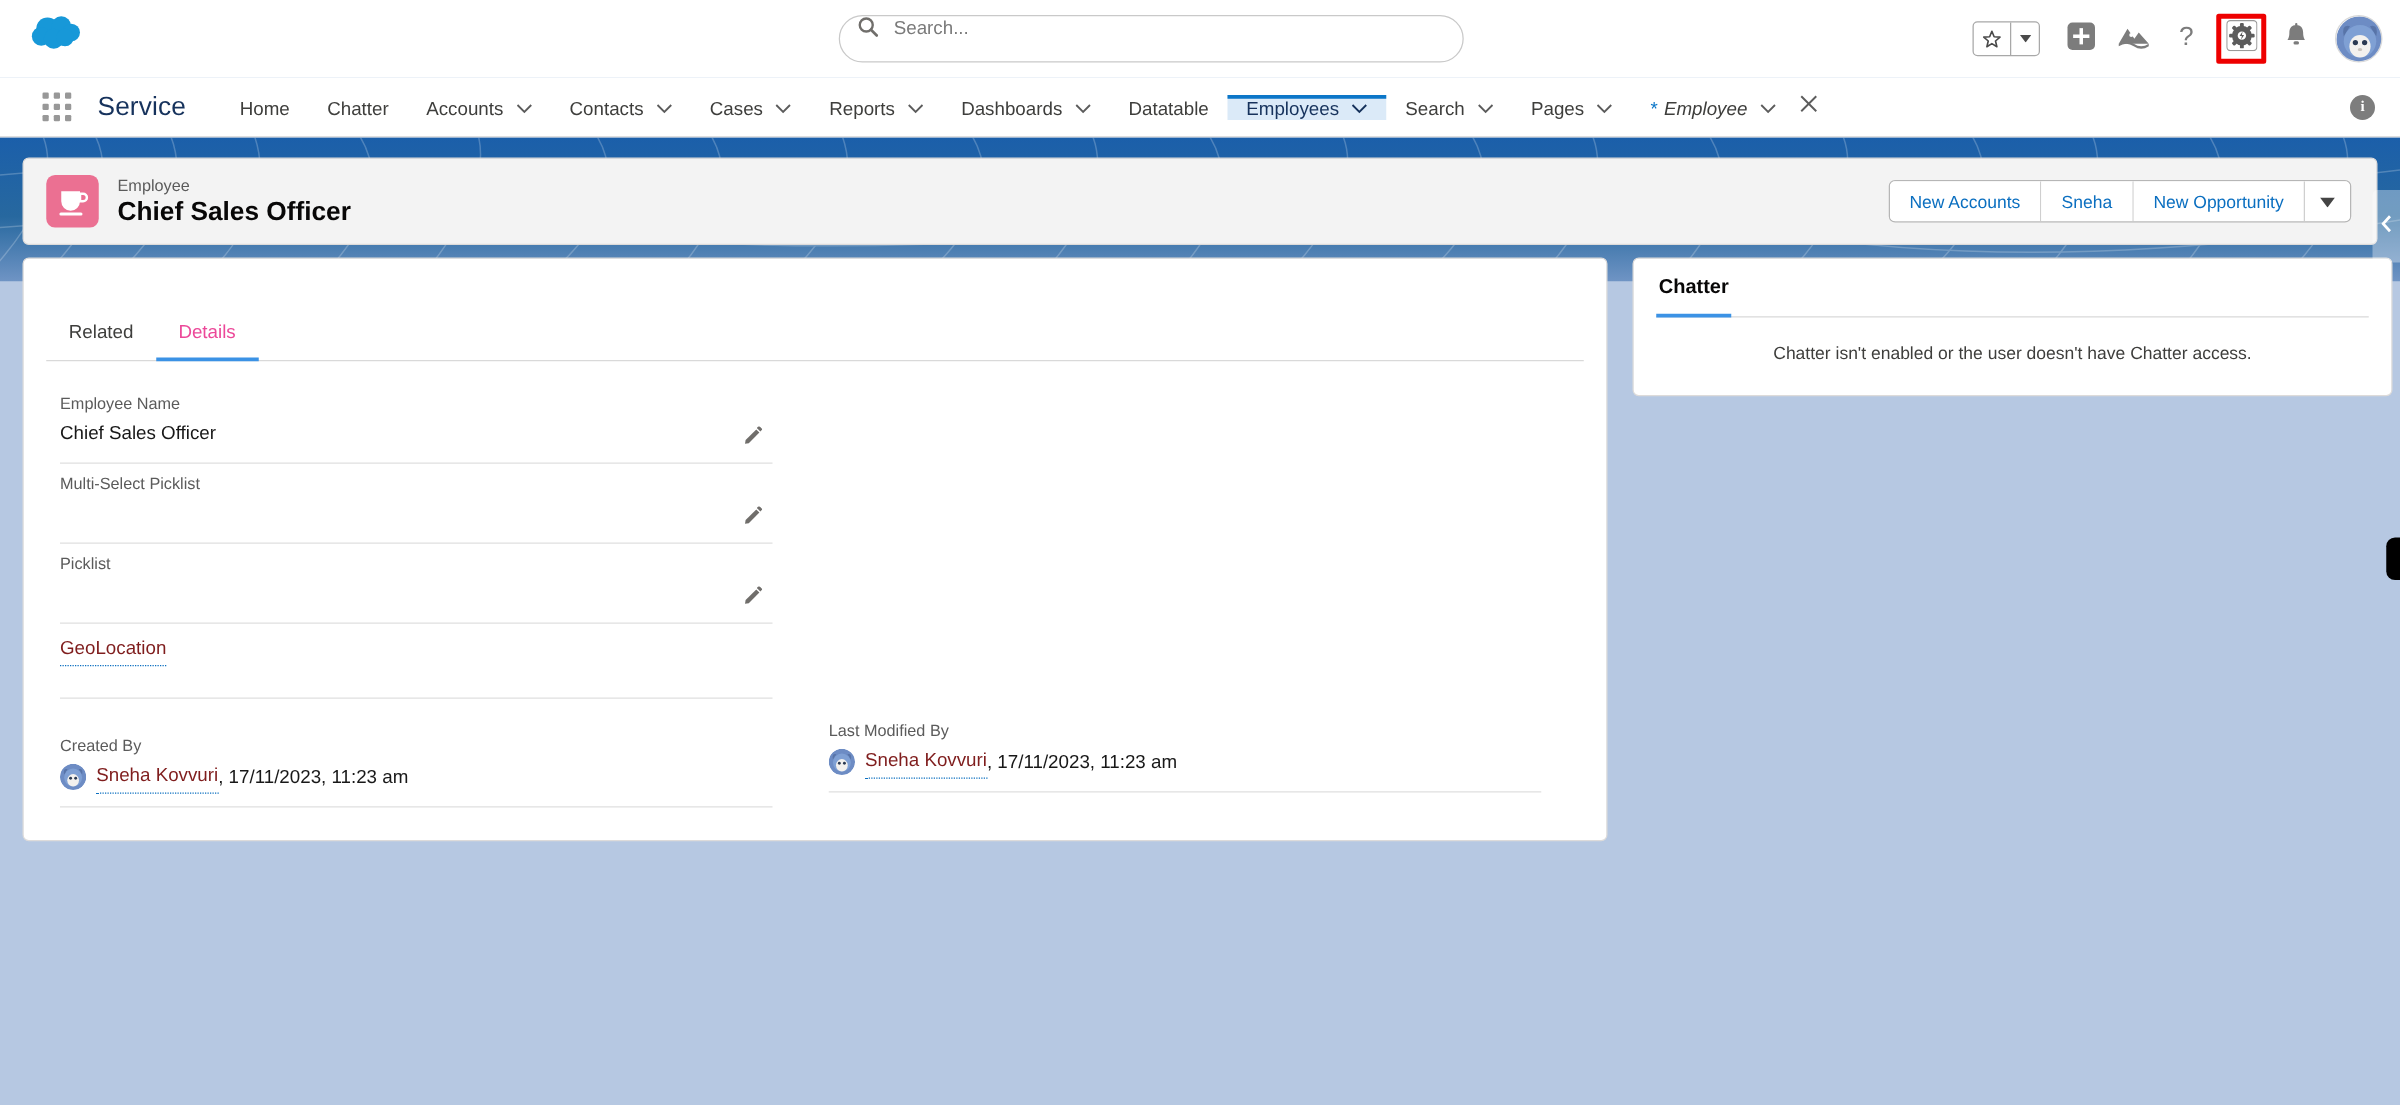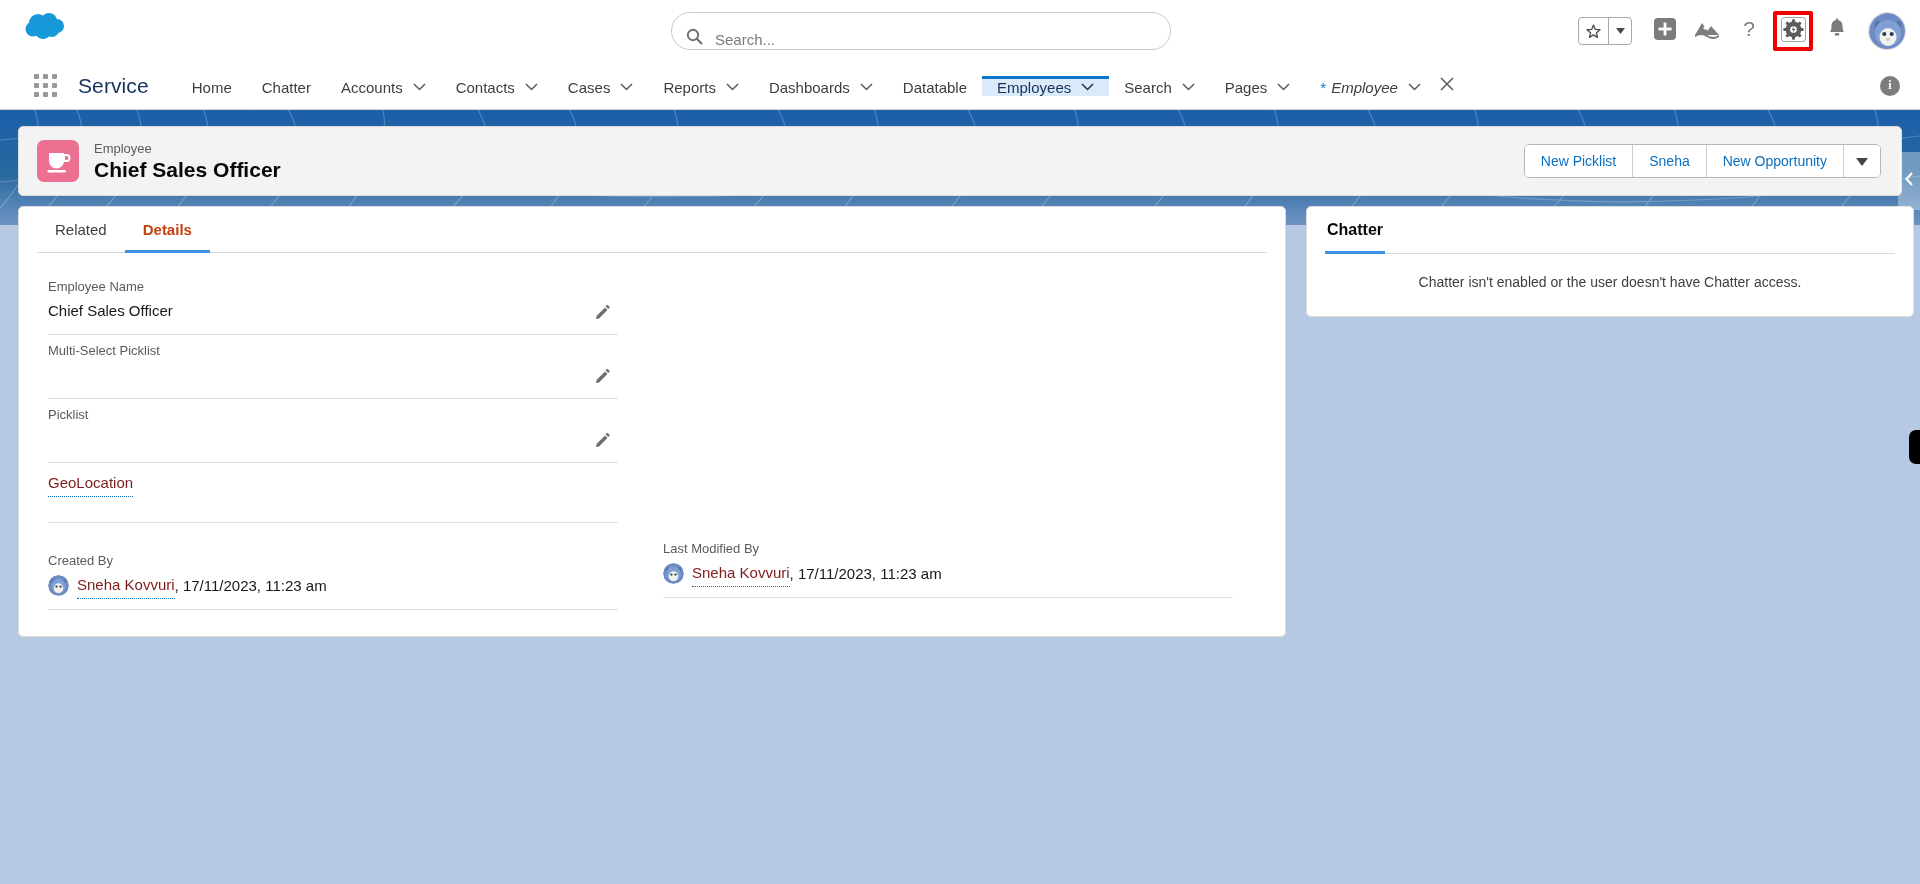--- a/index.html
+++ b/index.html
@@ -27,21 +27,21 @@
   }
   .search-wrap {
     position: absolute; left: 671px; top: 12px;
     width: 500px; height: 38px;
   }
   .search-box {
     width: 100%; height: 100%;
     border: 1px solid #c9c9c9;
     border-radius: 19px;
     background: #fff;
-    display: flex; align-items: flex-end;
+    display: flex; align-items: flex-start;
     padding: 0 14px;
     cursor: text;
   }
   .search-icon { margin-right: 10px; flex: none; display:block; }
   .search-input {
     border: none; outline: none; background: transparent;
     font-family: "Liberation Sans", sans-serif;
     font-size: 15px; color: #555; width: 100%;
   }
   .search-input::placeholder { color: #7a7a7a; }
@@ -192,23 +192,23 @@
     background: #fff; border: 1px solid #dddbda; border-radius: 5px;
   }
 
   .tabset { padding: 0 18px; }
   .tabs {
     display: flex; border-bottom: 1px solid #d9d9d9;
   }
   .tab {
     padding: 14px 18px 12px 18px;
     font-size: 15px; color: #3e3e3c; cursor: pointer;
-    border-bottom: 3px solid transparent; margin-bottom: -1px;
-  }
-  .tab.active { color: #c2410c; font-weight: bold; border-bottom-color: #3b92e5; }
+    border-bottom: 3px solid transparent; margin-bottom: -1px; margin-top: 36px;
+  }
+  .tab.active { color: #ec4899; font-weight: normal; border-bottom-color: #3b92e5; }
 
   .detail-body { padding: 18px 18px 26px 18px; }
   .field-grid { display: flex; }
   .field-col { width: 50%; padding-right: 34px; }
   .field {
     border-bottom: 1px solid #e0e0e0;
     padding: 6px 0 10px 0;
     position: relative;
     min-height: 60px;
     margin-left: 11px;
@@ -552,21 +552,21 @@
           <path d="M4 4 L19 4 L19 12 A7.5 7.5 0 0 1 11.5 19.5 A7.5 7.5 0 0 1 4 12 Z" fill="#ffffff"></path>
           <path d="M19 6 L21.5 6 A3 3 0 0 1 21.5 12 L19 12 Z" fill="none" stroke="#ffffff" stroke-width="2"></path>
           <rect x="2.5" y="21" width="18.5" height="2.4" rx="1.2" fill="#ffffff"></rect>
         </svg>
       </div>
       <div class="rec-titles">
         <div class="rec-eyebrow">Employee</div>
         <div class="rec-title">Chief Sales Officer</div>
       </div>
       <div class="rec-actions">
-        <button class="rec-btn">New Picklist</button>
+        <button class="rec-btn">New Accounts</button>
         <button class="rec-btn">Sneha</button>
         <button class="rec-btn">New Opportunity</button>
         <button class="rec-btn caret-btn">
           <span>
             <svg width="12" height="8" viewBox="0 0 12 8">
                 <polygon points="0,0 12,0 6,8" fill="#444"></polygon>
               </svg>
           </span>
         </button>
       </div>

